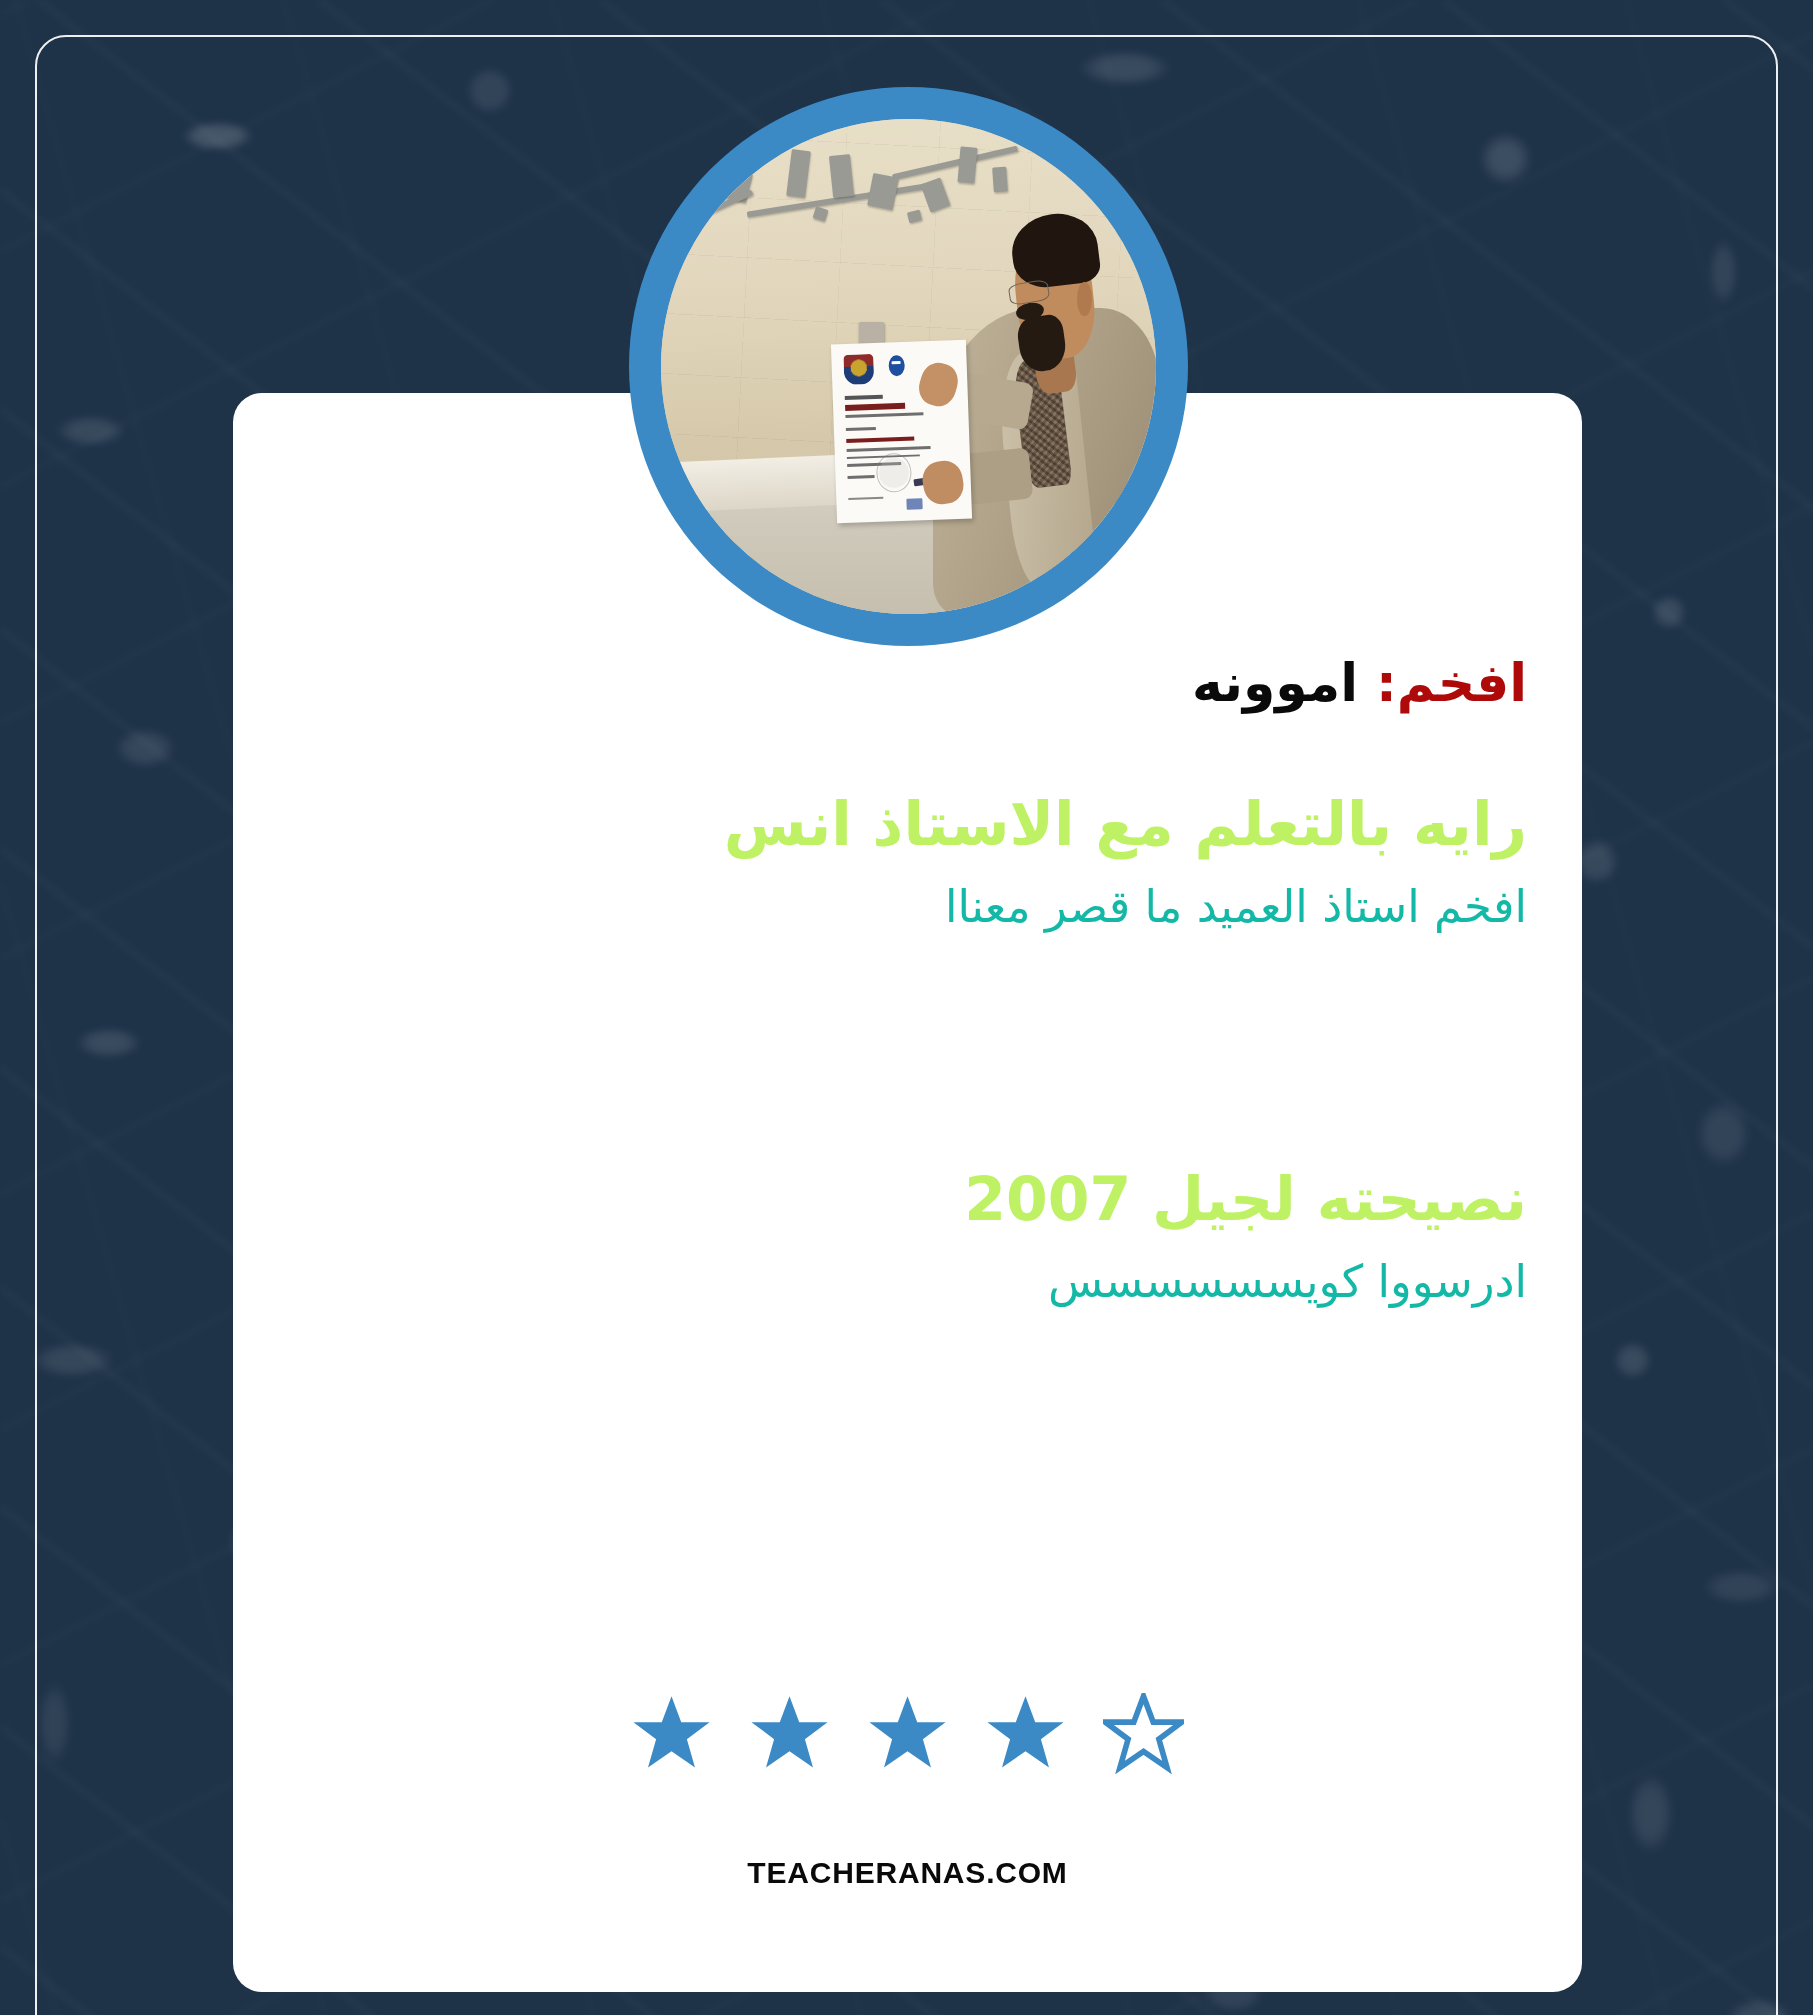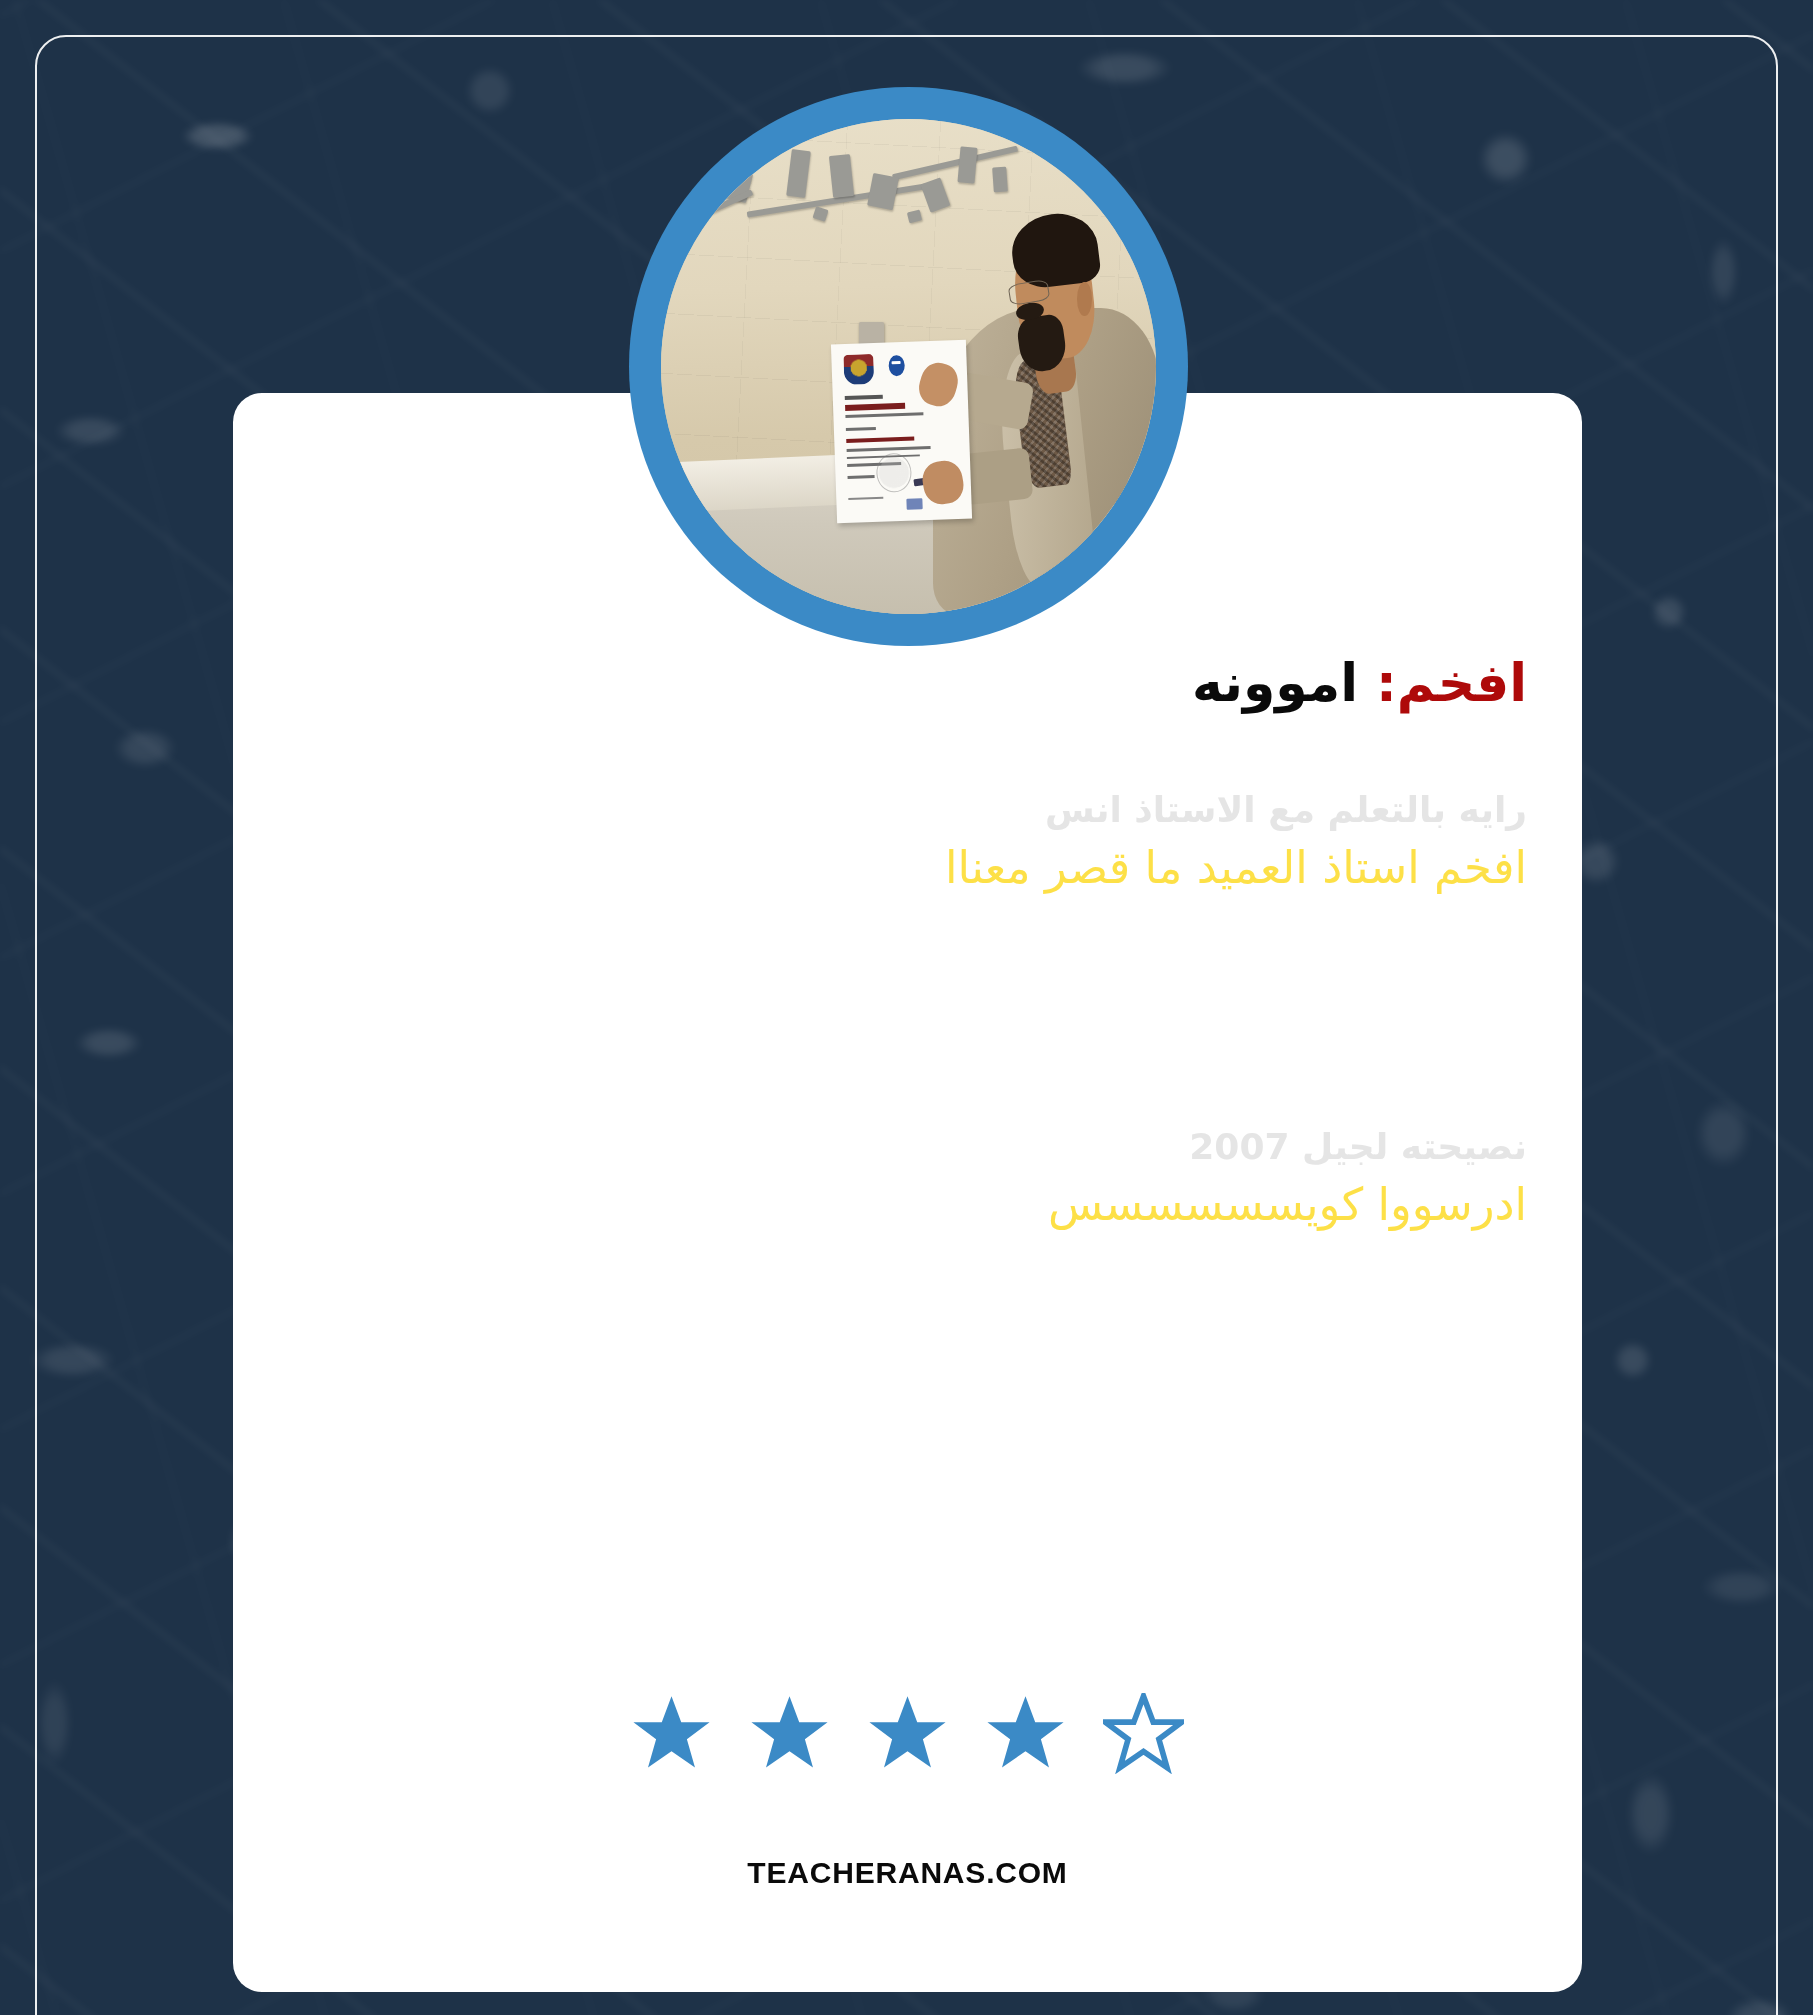--- a/index.html
+++ b/index.html
@@ -307,30 +307,30 @@
     line-height:1.25;
     white-space:nowrap;
   }
   .name-label{ color:#AE0A0A; }
   .name-value{ color:#0A0A0A; font-weight:bold; }
 
   .block{ margin-top:71px; }
 
   .block-heading{
     font-family:"DejaVu Sans", sans-serif;
-    font-size:36px; font-weight:bold;
-    color:#e5e5e5;
+    font-size:60px; font-weight:bold;
+    color:#bef264;
     line-height:1.26;
   }
   .block-body{
     font-family:"DejaVu Sans", sans-serif;
     font-size:45px; font-weight:normal;
-    color:#fde047;
+    color:#14b8a6;
     line-height:1.30;
-    margin-top:7px;
+    margin-top:15px;
   }
 
   .block-2{ margin-top:226px; }
 
   
   .stars{
     position:absolute;
     left:0; right:0;
     top:1300px;
     display:flex;

